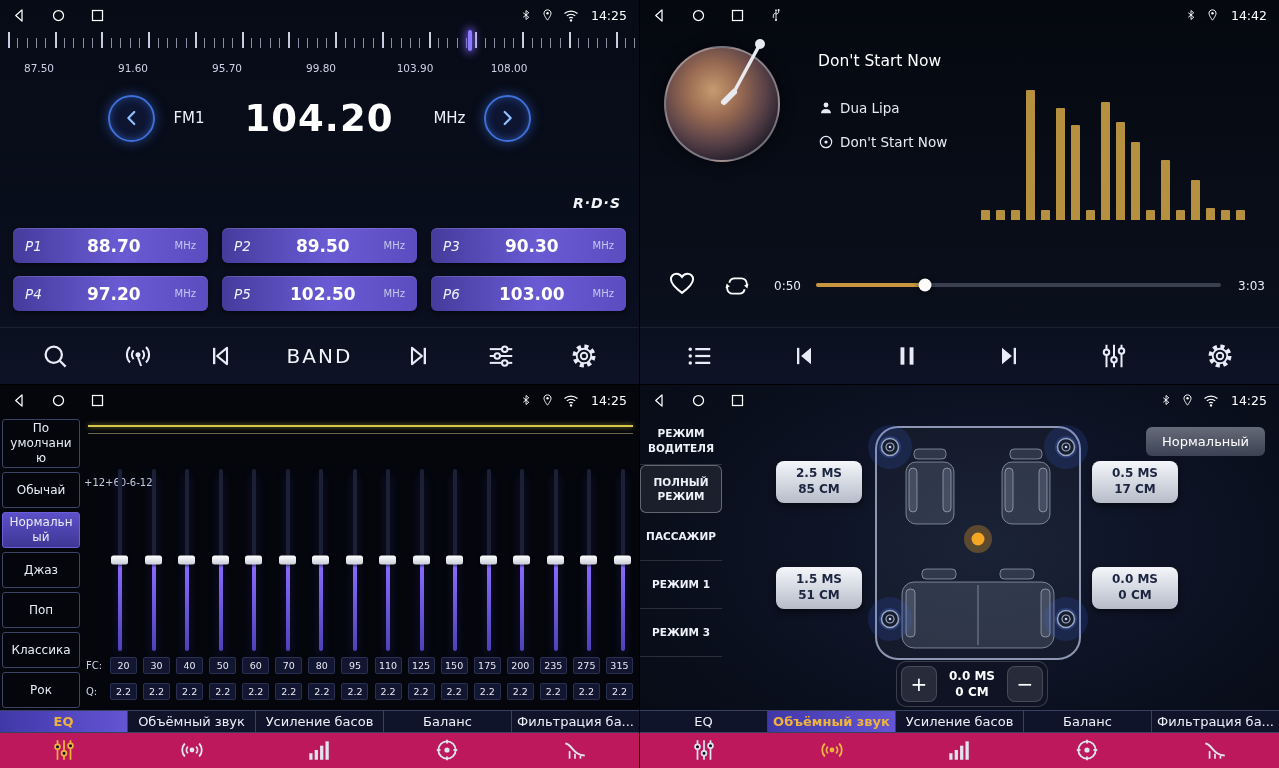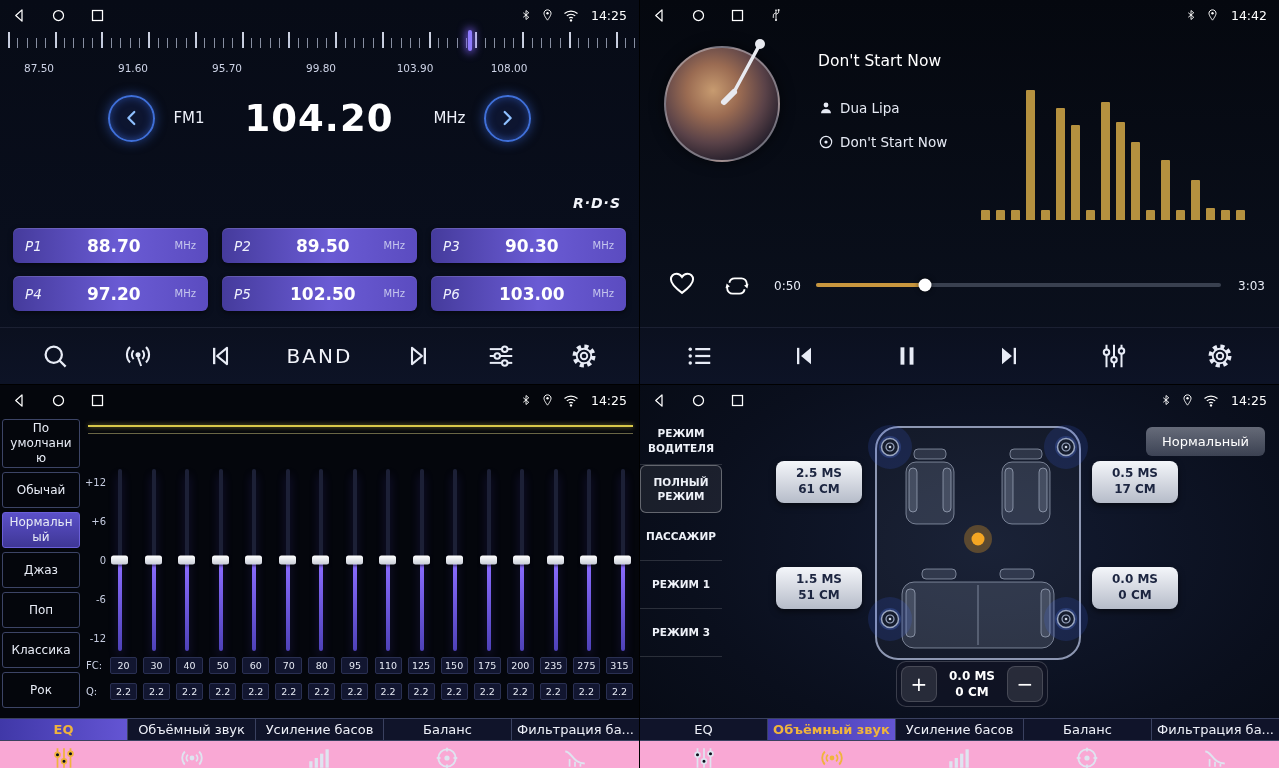--- a/index.html
+++ b/index.html
@@ -60,35 +60,35 @@
   .pg-fill{position:absolute;left:0;top:0;bottom:0;border-radius:2px;background:#c8963e;}
   .pg-thumb{position:absolute;top:50%;width:13px;height:13px;border-radius:50%;background:#fff;box-shadow:0 0 5px rgba(0,0,0,.7);transform:translate(-50%,-50%);}
 
   
   .eq-side{position:absolute;left:0;top:32px;bottom:58px;width:82px;display:flex;flex-direction:column;}
   .pitem{margin:2px;border:1px solid #3c4466;border-radius:3px;min-height:36px;display:flex;align-items:center;justify-content:center;text-align:center;font-size:12px;color:#e8ecf6;padding:3px;line-height:1.25;overflow-wrap:anywhere;cursor:pointer;}
   .pitem.selected{background:linear-gradient(180deg,#5b50c8,#3f3796);border-color:#6a5fd8;}
   .eq-main{position:absolute;left:84px;right:0;top:32px;bottom:58px;}
   .eq-curve-y{position:absolute;left:4px;right:6px;top:8px;height:2px;background:#d8c84a;box-shadow:0 0 5px rgba(220,200,70,.7);}
   .eq-curve-w{position:absolute;left:4px;right:6px;top:16px;height:1px;background:rgba(230,220,140,.45);}
-  .gain-labels{position:absolute;left:0;top:46px;width:22px;display:flex;flex-direction:column;}
+  .gain-labels{position:absolute;left:0;top:46px;width:22px;display:flex;}
   .gain-labels span{height:39px;line-height:39px;text-align:right;font-size:10px;color:#c6cce0;}
   .sliders{position:absolute;left:26px;right:6px;top:52px;height:182px;display:flex;justify-content:space-between;}
   .vslider{width:20px;height:182px;position:relative;cursor:pointer;}
   .vtrack{position:absolute;left:8px;top:0;bottom:0;width:4px;border-radius:2px;background:linear-gradient(180deg,#1c2036 0%,#1c2036 50%,#8a6cff 52%,#4e41b8 100%);box-shadow:0 6px 10px rgba(90,70,220,.25);}
   .vhandle{position:absolute;left:1px;top:50%;transform:translateY(-50%);width:17px;height:9px;border-radius:2.5px;background:linear-gradient(180deg,#ffffff,#c9cdd8);box-shadow:0 1px 3px rgba(0,0,0,.8);}
   .fcq{position:absolute;left:2px;right:6px;display:flex;align-items:center;}
   .fc-row{top:240px;}
   .q-row{top:266px;}
   .fcq .lbl{width:24px;font-size:10px;color:#cdd3e6;}
   .fcq .vals{flex:1;display:flex;justify-content:space-between;}
   .valbox{width:27px;text-align:center;font-size:9.5px;color:#e6eaf4;background:#121630;border:1px solid #2a3052;border-radius:2px;padding:2px 0;}
 
   
-  .tabbar{position:absolute;left:0;right:0;bottom:0;height:50px;background:#f9a8d4;}
+  .tabbar{position:absolute;left:0;right:0;bottom:0;height:58px;background:#be185d;}
   .tab-labels{display:flex;height:23px;border-top:1px solid #3a4160;border-bottom:1px solid #3a4160;}
   .tab-label{flex:1;display:flex;align-items:center;justify-content:center;font-size:13px;color:#eef0f8;border-right:1px solid #3a4160;background:#10142a;white-space:nowrap;overflow:hidden;cursor:pointer;}
   .tab-label:last-child{border-right:none;}
   .tab-label.selected{background:linear-gradient(90deg,#4038a8,#6455d4);color:#f0b43c;font-weight:bold;}
   .tab-icons{display:flex;height:34px;align-items:center;}
   .tab-icon{flex:1;display:flex;align-items:center;justify-content:center;color:#dfe4f0;cursor:pointer;}
   .tab-icon.selected{color:#f0b43c;}
 
   
   .mode-list{position:absolute;left:0;top:32px;width:82px;}
@@ -764,21 +764,21 @@
         <use href="#spk" x="198" y="198"></use>
         <g>
           <circle cx="110" cy="118" r="14" fill="rgba(245,166,35,0.30)"></circle>
           <circle cx="110" cy="118" r="6.5" fill="#f5a623"></circle>
         </g>
       </svg>
     </div>
 
     <div class="delaybox pos-fl">
       <span>2.5 MS</span>
-      <span>61 CM</span>
+      <span>85 CM</span>
     </div>
     <div class="delaybox pos-fr">
       <span>0.5 MS</span>
       <span>17 CM</span>
     </div>
     <div class="delaybox pos-rl">
       <span>1.5 MS</span>
       <span>51 CM</span>
     </div>
     <div class="delaybox pos-rr">

